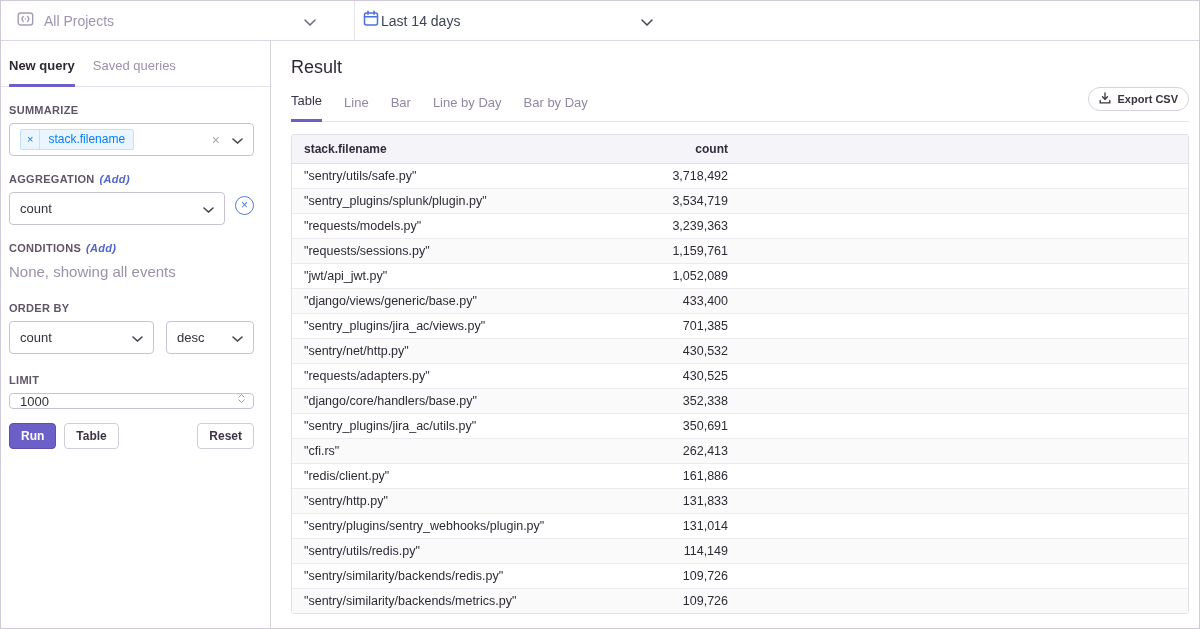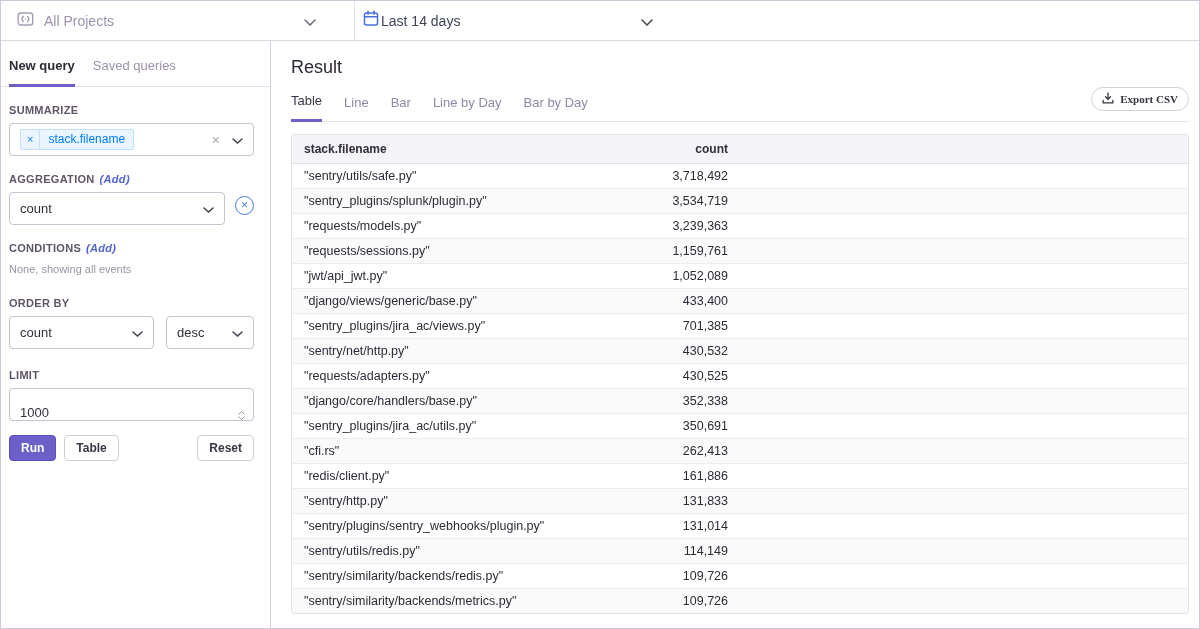--- a/index.html
+++ b/index.html
@@ -38,41 +38,41 @@
 
   .tag { display:flex; align-items:stretch; background:#ebf5ff; border:1px solid #c2e0ff; border-radius:2px; overflow:hidden; font-size:12px; color:#007eff; height:21px; line-height:19px; }
   .tag .tag-x { padding:0 6px; border-right:1px solid #c2e0ff; cursor:pointer; font-size:11px; }
   .tag .tag-label { padding:0 8px; }
   .clear-x { color:#a9a4b2; font-size:14px; margin-left:auto; margin-right:12px; cursor:pointer; }
 
   .agg-row { display:flex; align-items:center; gap:10px; }
   .agg-row .control { flex:1; }
   .remove-circle { width:19px; height:19px; flex:0 0 19px; border:1.5px solid #4a7de2; border-radius:50%; color:#4a7de2; font-size:12px; line-height:16px; text-align:center; cursor:pointer; }
 
-  .muted-text { margin-top:9px; font-size:11px; color:#9b92a8; }
+  .muted-text { margin-top:9px; font-size:15px; color:#9b92a8; }
 
   .orderby-row { display:flex; gap:12px; }
   .orderby-row .control.field { flex:1; }
   .orderby-row .control.dir { width:88px; flex:0 0 88px; }
 
-  .number-input { margin-top:7px; height:33px; border:1px solid #c9c2d2; border-radius:4px; display:flex; align-items:flex-end; padding:0 8px 0 10px; font-size:13px; color:#33303b; }
+  .number-input { margin-top:7px; height:16px; border:1px solid #c9c2d2; border-radius:4px; display:flex; align-items:flex-start; padding:0 8px 0 10px; font-size:13px; color:#33303b; }
   .spin { margin-left:auto; display:flex; flex-direction:column; gap:1px; align-items:center; cursor:pointer; }
   .spin svg { display:block; }
 
   .btn-row { margin-top:14px; display:flex; gap:8px; align-items:center; }
   .btn { font-size:12px; font-weight:700; border-radius:4px; padding:5px 11px; cursor:pointer; border:1px solid #d2ccd9; background:#fff; color:#3c3545; }
   .btn.primary { background:#6c5fc7; border-color:#5b4fb3; color:#fff; }
   .btn.reset { margin-left:auto; }
 
   
   .result-title { margin-top:16px; font-size:18px; color:#302839; font-weight:400; }
   .result-tabs-row { position:relative; margin-top:15px; border-bottom:1px solid #e7e4ec; display:flex; gap:22px; align-items:flex-end; }
   .result-tab { font-size:13px; color:#9287a5; padding-bottom:11px; cursor:pointer; }
   .result-tab.active { color:#3a3248; border-bottom:3px solid #6c5fc7; margin-bottom:-1px; }
-  .export-btn { position:absolute; right:0; top:-6px; display:flex; align-items:center; gap:6px; border:1px solid #d6d1dc; background:#fff; border-radius:12px; padding:4px 10px; font-size:11px; font-weight:700; color:#39323f; cursor:pointer;font-family:Liberation Serif, serif; }
+  .export-btn { position:absolute; right:0; top:-6px; display:flex; align-items:center; gap:6px; border:1px solid #d6d1dc; background:#fff; border-radius:12px; padding:4px 10px; font-size:11px; font-weight:700; color:#39323f; cursor:pointer; }
 
   .result-table { margin-top:12px; border:1px solid #e4e0e8; border-radius:3px; overflow:hidden; }
   table { width:100%; border-collapse:collapse; table-layout:fixed; }
   col.c-file { width:37%; } col.c-count { width:13%; } col.c-fill { width:50%; }
   thead th { background:#f5f4f8; font-size:12px; font-weight:700; color:#332c3d; text-align:left; padding:7px 12px; border-bottom:1px solid #e4e0e8; }
   thead th.num { text-align:right; }
   tbody td { font-size:12.5px; color:#2f2936; padding:5px 12px; border-top:1px solid #edeaf0; white-space:nowrap; overflow:hidden; }
   tbody tr:first-child td { border-top:none; }
   tbody tr:nth-child(even) { background:#fafafb; }
   td.num { text-align:right; }

